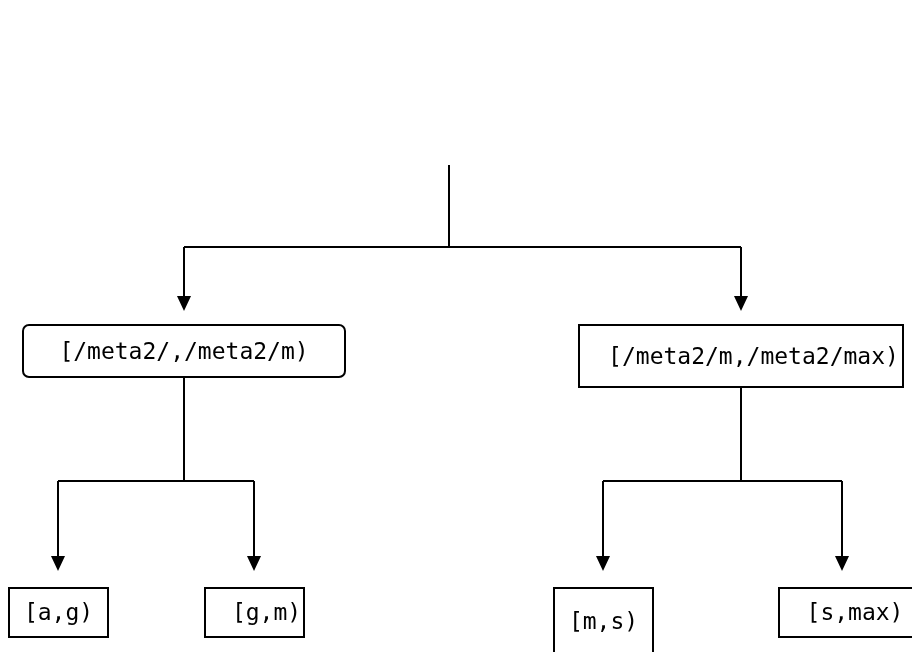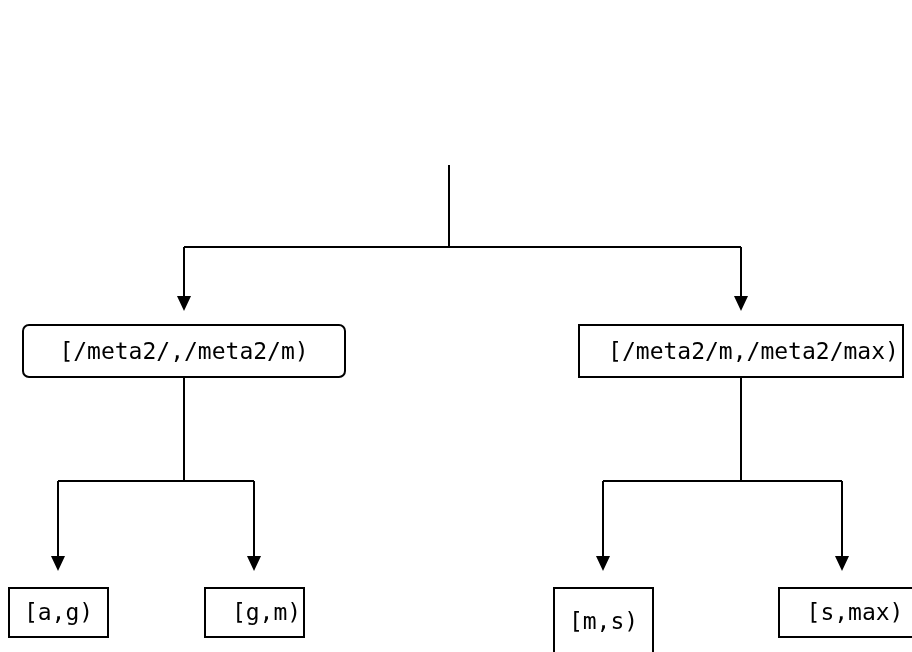--- a/index.html
+++ b/index.html
@@ -30,21 +30,21 @@
     color: #000000;
     display: flex;
     align-items: center;
     justify-content: center;
     font-size: 23px;
     line-height: 1;
     white-space: nowrap;
   }
   .node-root   { left: 258px; top: 13px;  width: 382px; height: 153px; }
   .node-l1a    { left: 22px;  top: 324px; width: 324px; height: 54px; border-radius: 7px; }
-  .node-l1b    { left: 578px; top: 324px; width: 326px; height: 54px; padding-left: 25px; }
+  .node-l1b    { left: 578px; top: 324px; width: 326px; height: 64px; padding-left: 25px; }
   .node-ag     { left: 8px;   top: 587px; width: 101px; height: 51px; }
   .node-gm     { left: 204px; top: 587px; width: 101px; height: 51px; padding-left: 24px; }
   .node-ms     { left: 553px; top: 587px; width: 101px; height: 68px; }
   .node-smax   { left: 778px; top: 587px; width: 154px; height: 51px; }
 </style>
 </head>
 <body>
 
 <div class="canvas">
 

